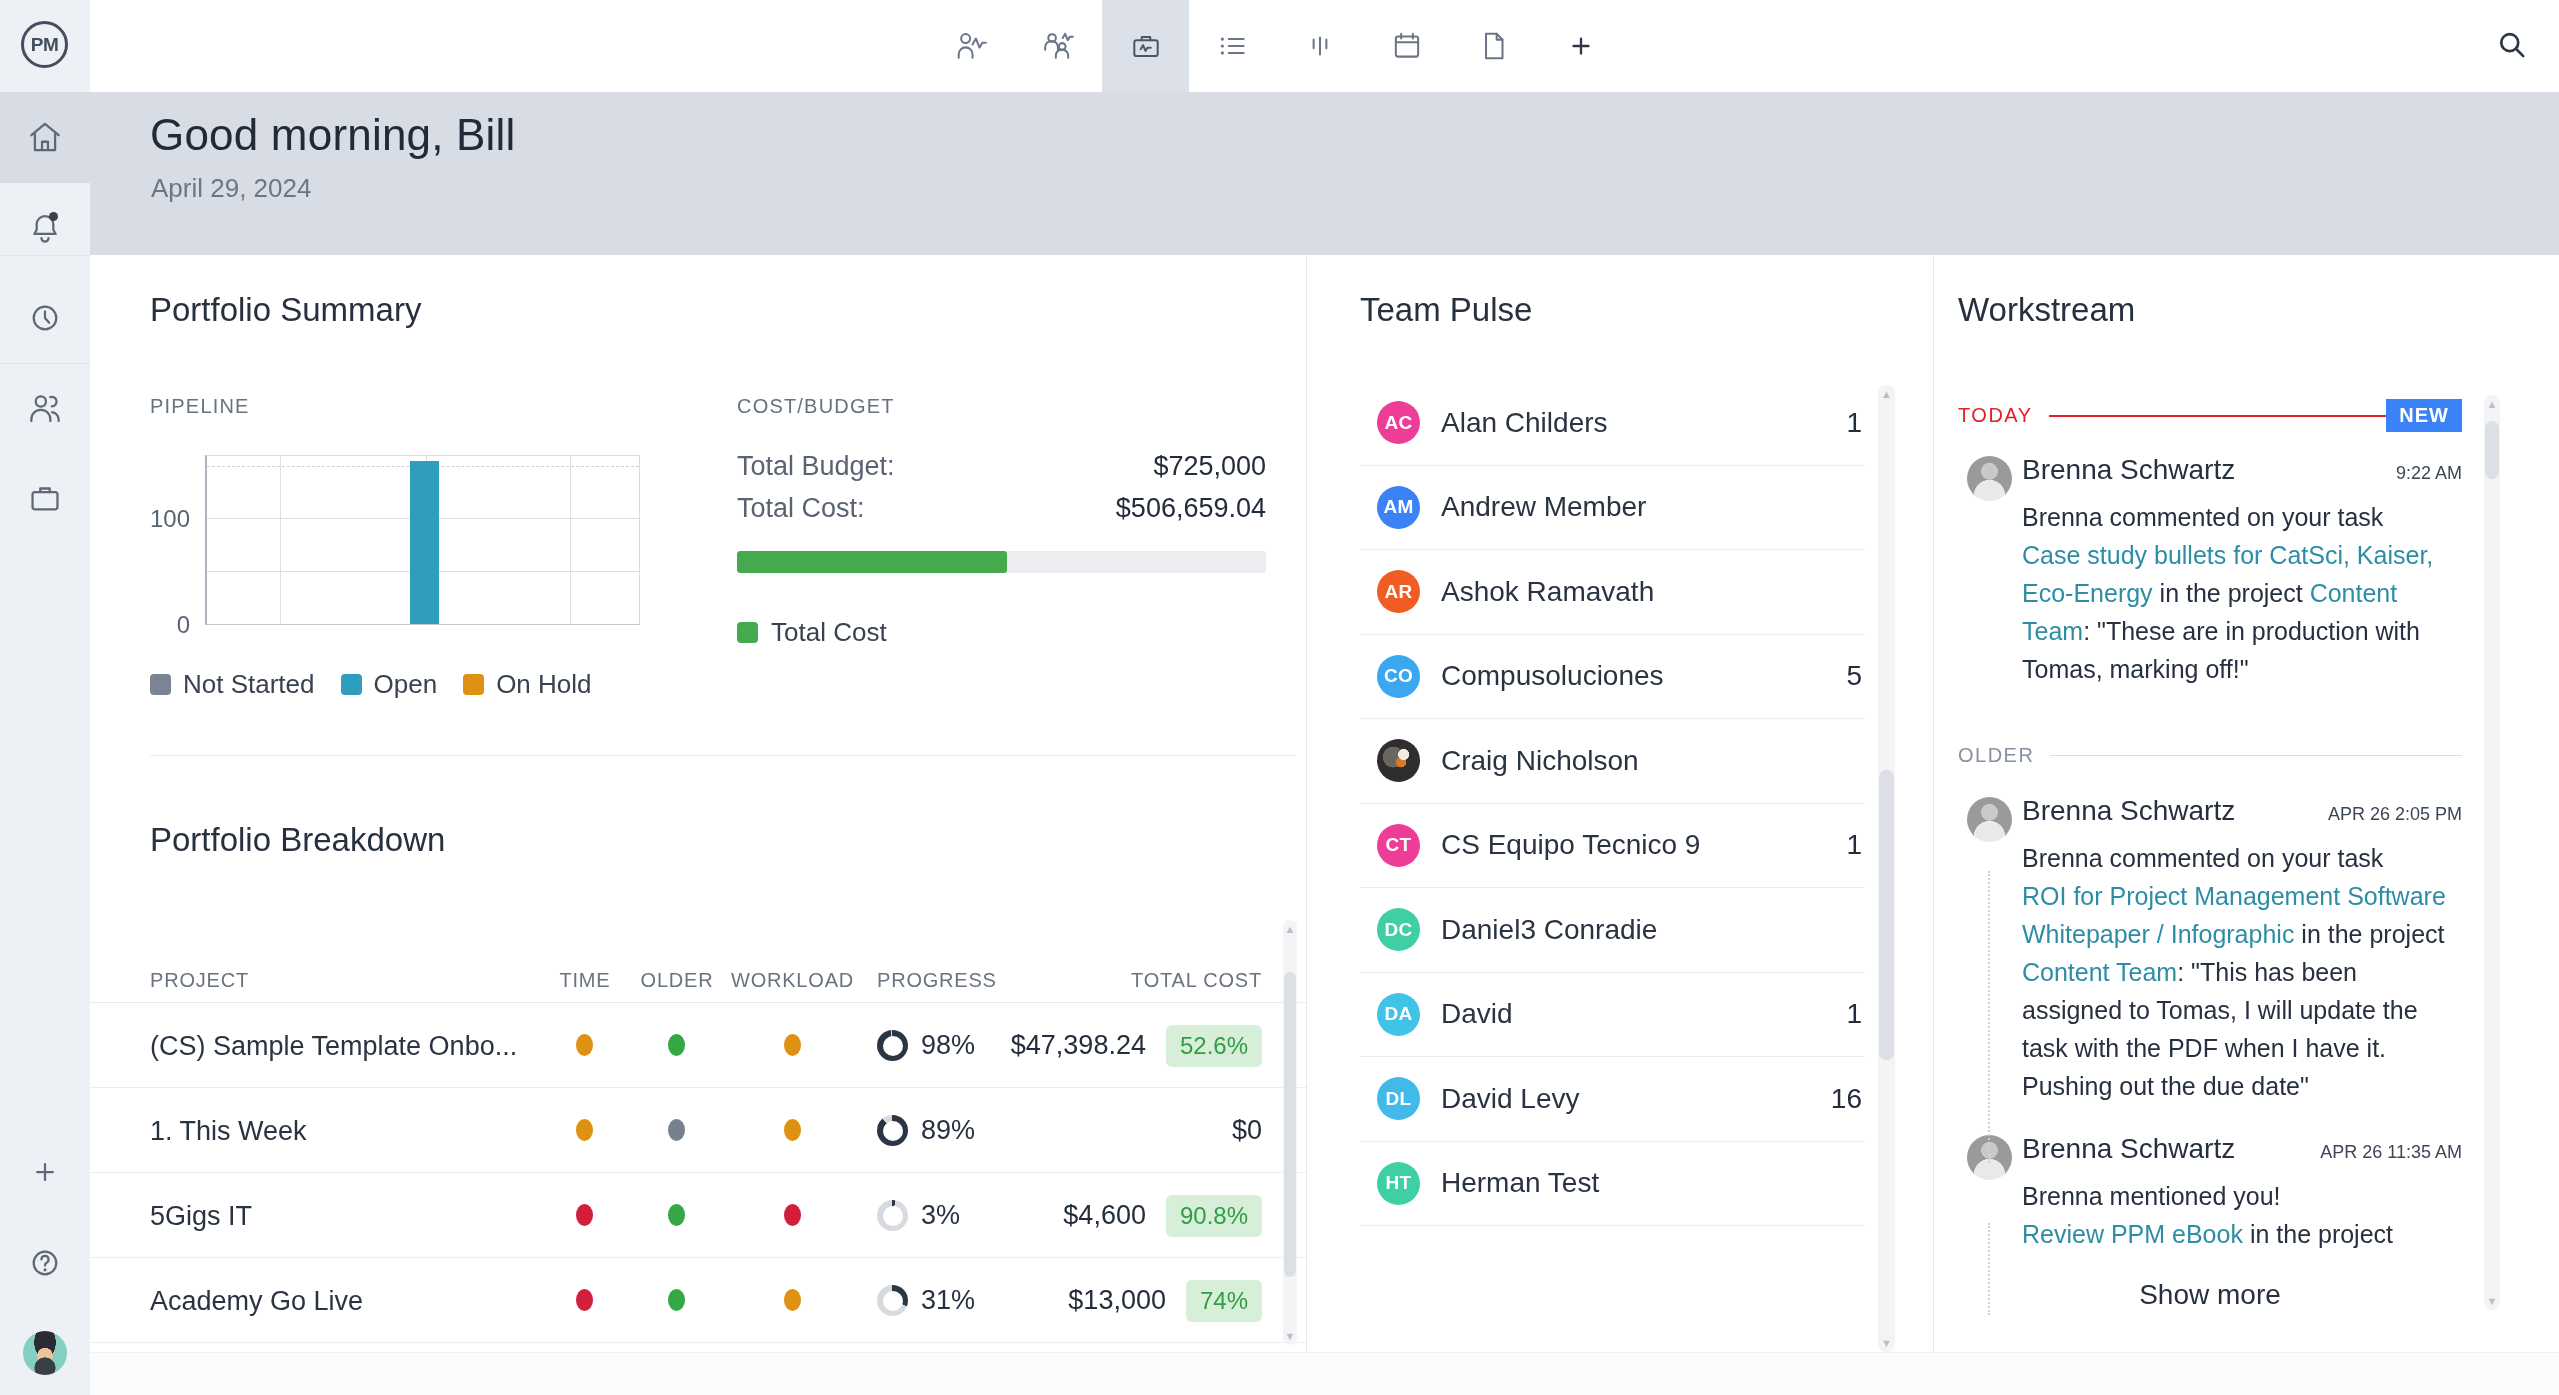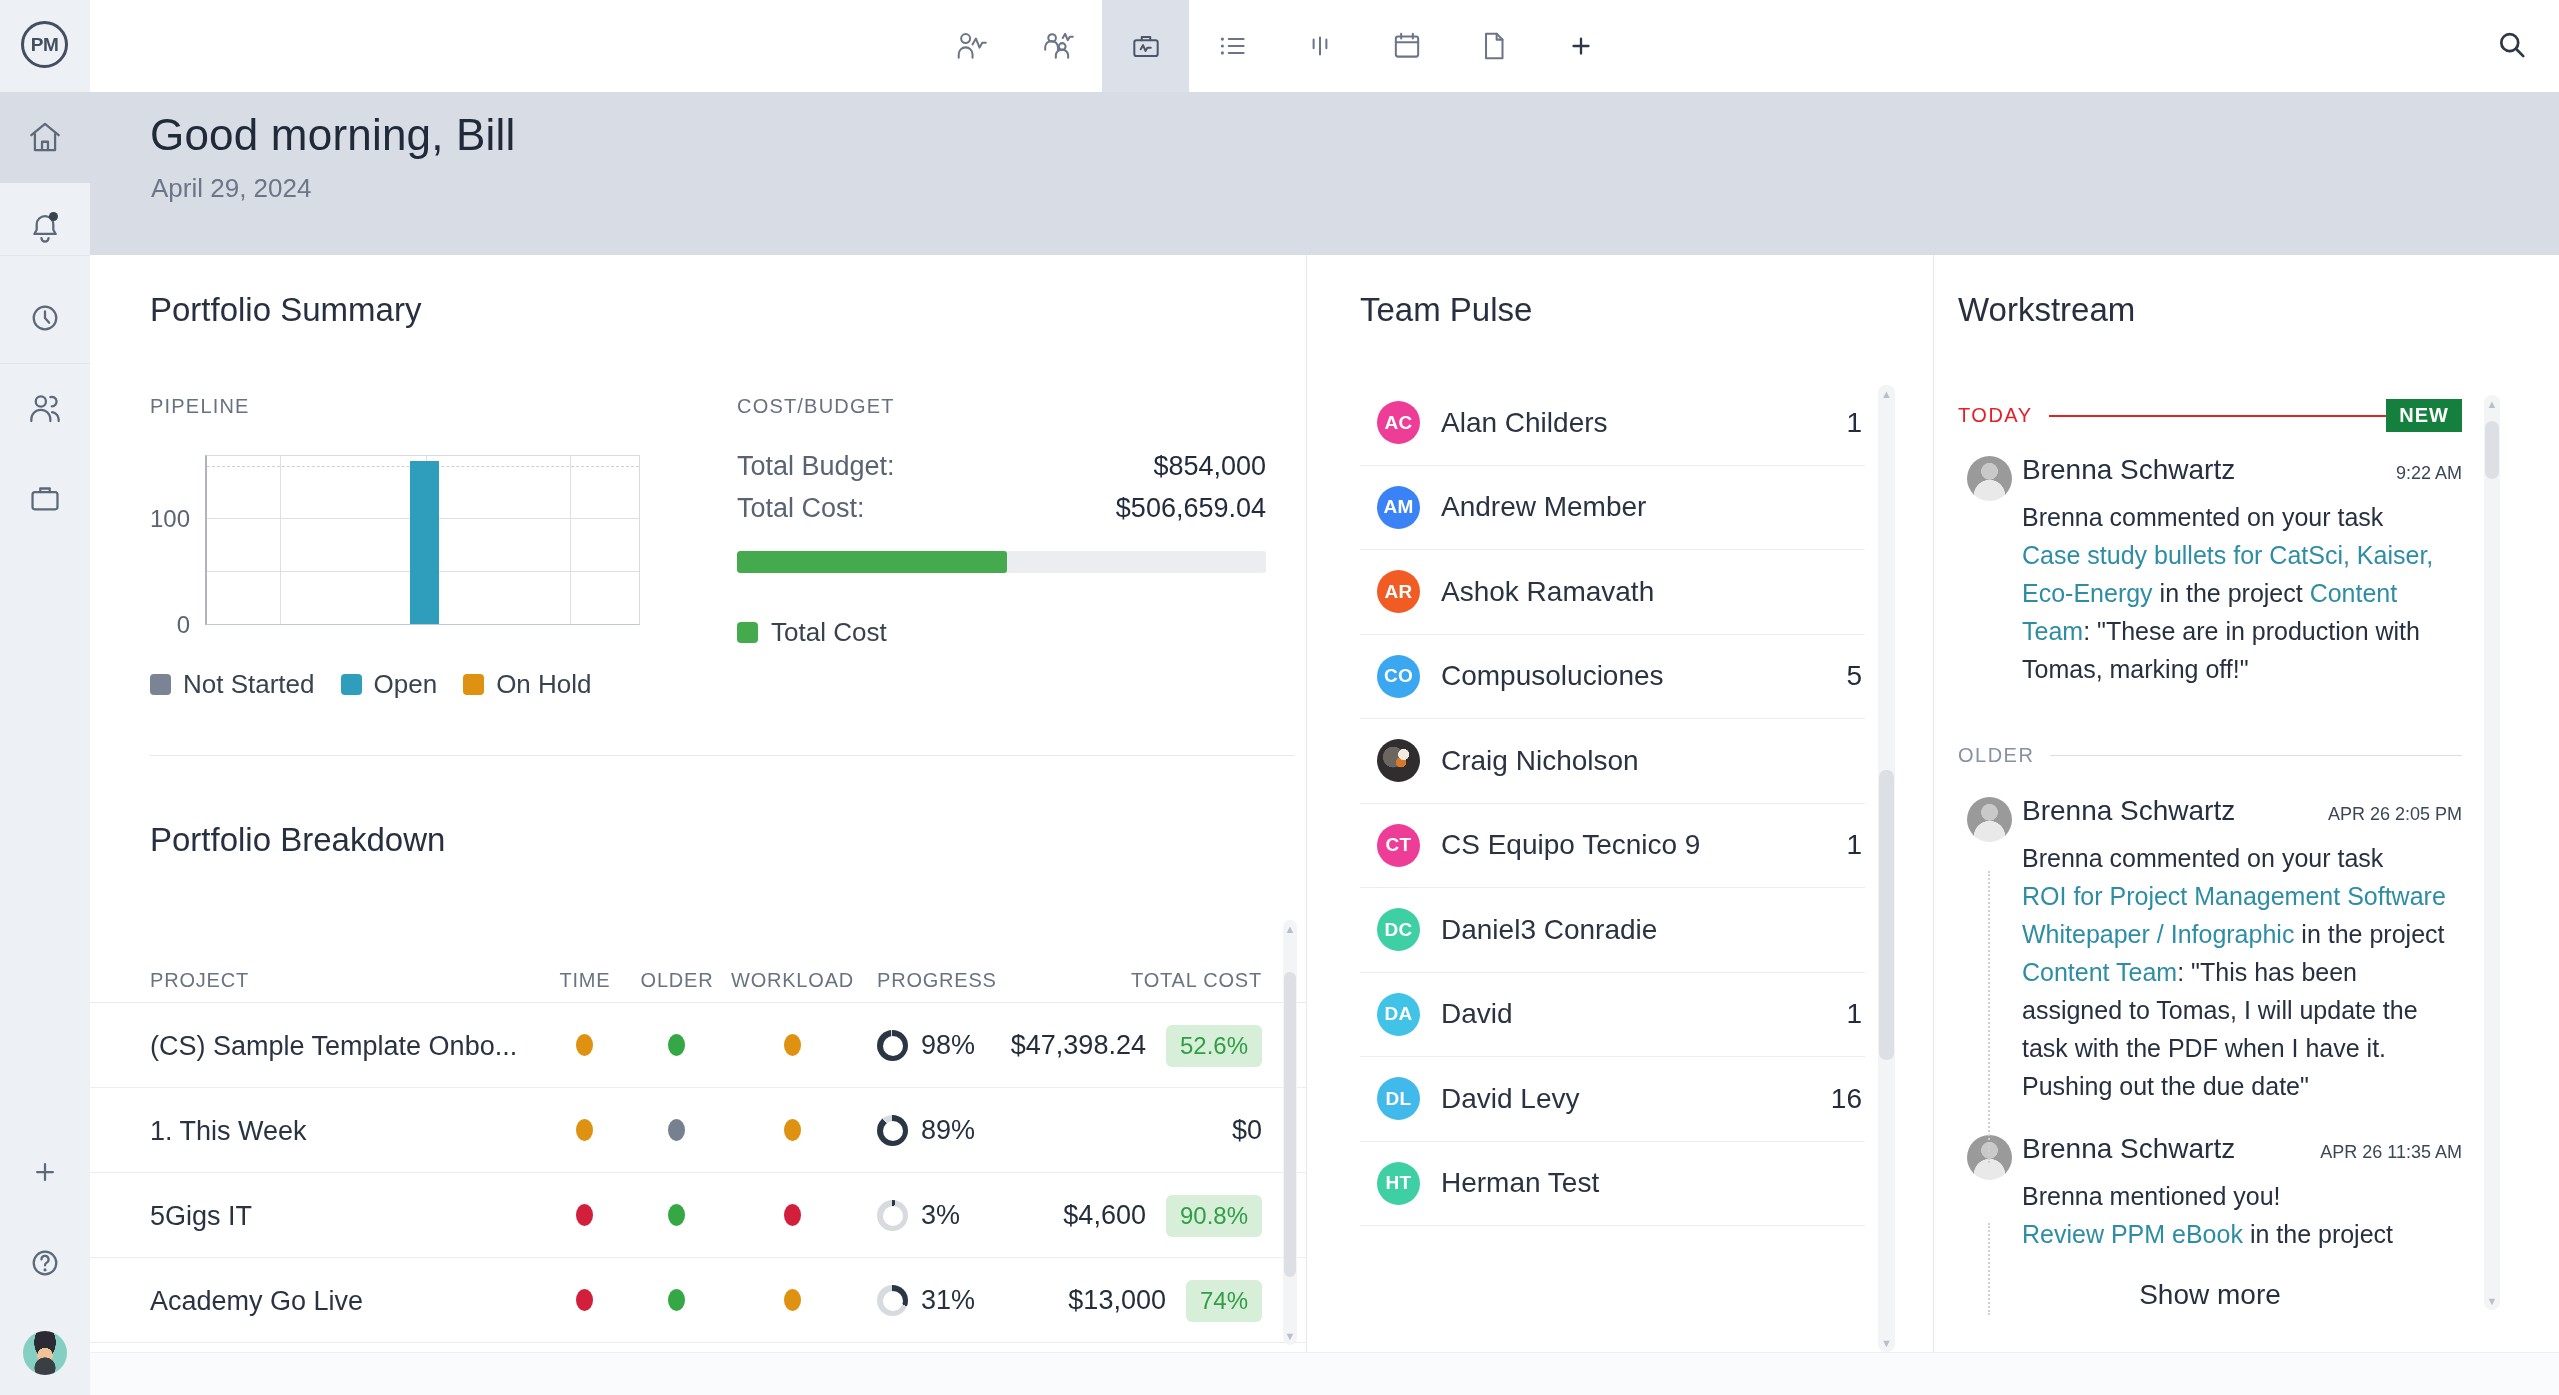--- a/index.html
+++ b/index.html
@@ -113,21 +113,21 @@
   
   .ws-pane{position:absolute;left:1868px;top:0;width:504px}
   .ws-title{font-size:33px;color:#27303f;margin-top:36px}
   .ws-group{display:flex;align-items:center;margin-top:70px}
   .ws-group.older{margin-top:56px}
   .ws-group .glabel{font-size:20px;letter-spacing:1.5px}
   .today .glabel{color:#E32029}
   .older .glabel{color:#8791a1}
   .gline{flex:1;height:2px;background:#E32029;margin-left:16px}
   .older .gline{height:1px;background:#dadde3;margin-left:16px}
-  .new-badge{background:#15803d;color:#fff;font-size:20px;font-weight:bold;letter-spacing:1px;padding:5px 13px}
+  .new-badge{background:#3b82f6;color:#fff;font-size:20px;font-weight:bold;letter-spacing:1px;padding:5px 13px}
   .ws-entry{position:relative;padding-left:64px;margin-top:22px}
   .ws-entry.e2{margin-top:28px}
   .ws-avatar{position:absolute;left:9px;top:2px;width:45px;height:45px;border-radius:50%;
     background:
       radial-gradient(circle at 50% 34%, #c9c9c9 0 22%, transparent 23%),
       radial-gradient(circle at 50% 88%, #e9e9e9 0 34%, transparent 35%),
       #9a9a9a}
   .ws-head{display:flex;justify-content:space-between;align-items:baseline}
   .ws-name{font-size:28px;color:#273040}
   .ws-time{font-size:18px;color:#3c4657;white-space:nowrap}
@@ -324,21 +324,21 @@
           <span>Open</span>
         </div>
         <div class="leg-item">
           <span class="swatch" style="background: rgb(223, 145, 17);"></span>
           <span>On Hold</span>
         </div>
       </div>
 
     <div class="cb-row" style="top:196px">
       <span class="lbl">Total Budget:</span>
-      <span class="val">$854,000</span>
+      <span class="val">$725,000</span>
     </div>
     <div class="cb-row" style="top:238px">
       <span class="lbl">Total Cost:</span>
       <span class="val">$506,659.04</span>
     </div>
     <div class="cb-bar">
       <div class="cb-fill" style="width: 51%;"></div>
     </div>
     <div class="cb-legend">
       <span class="swatch"></span>

